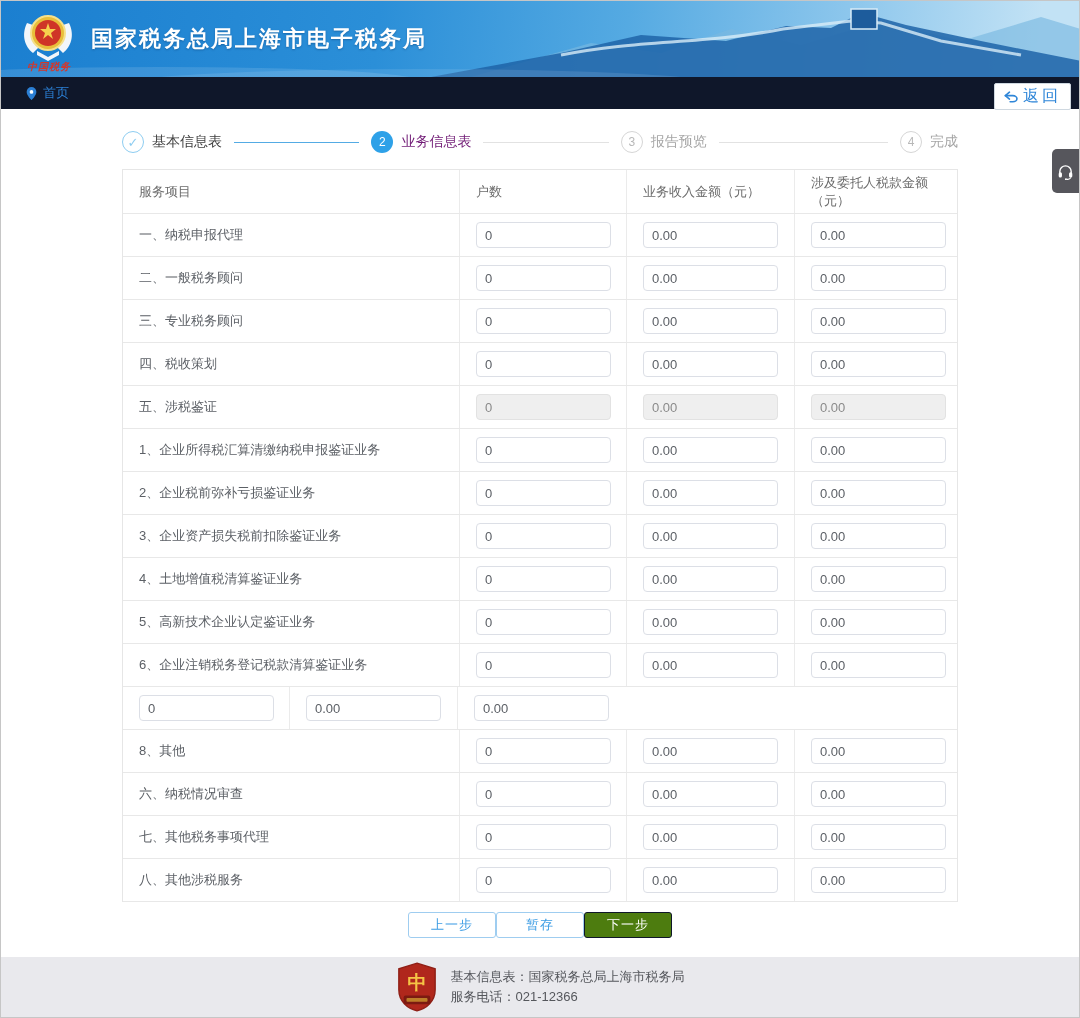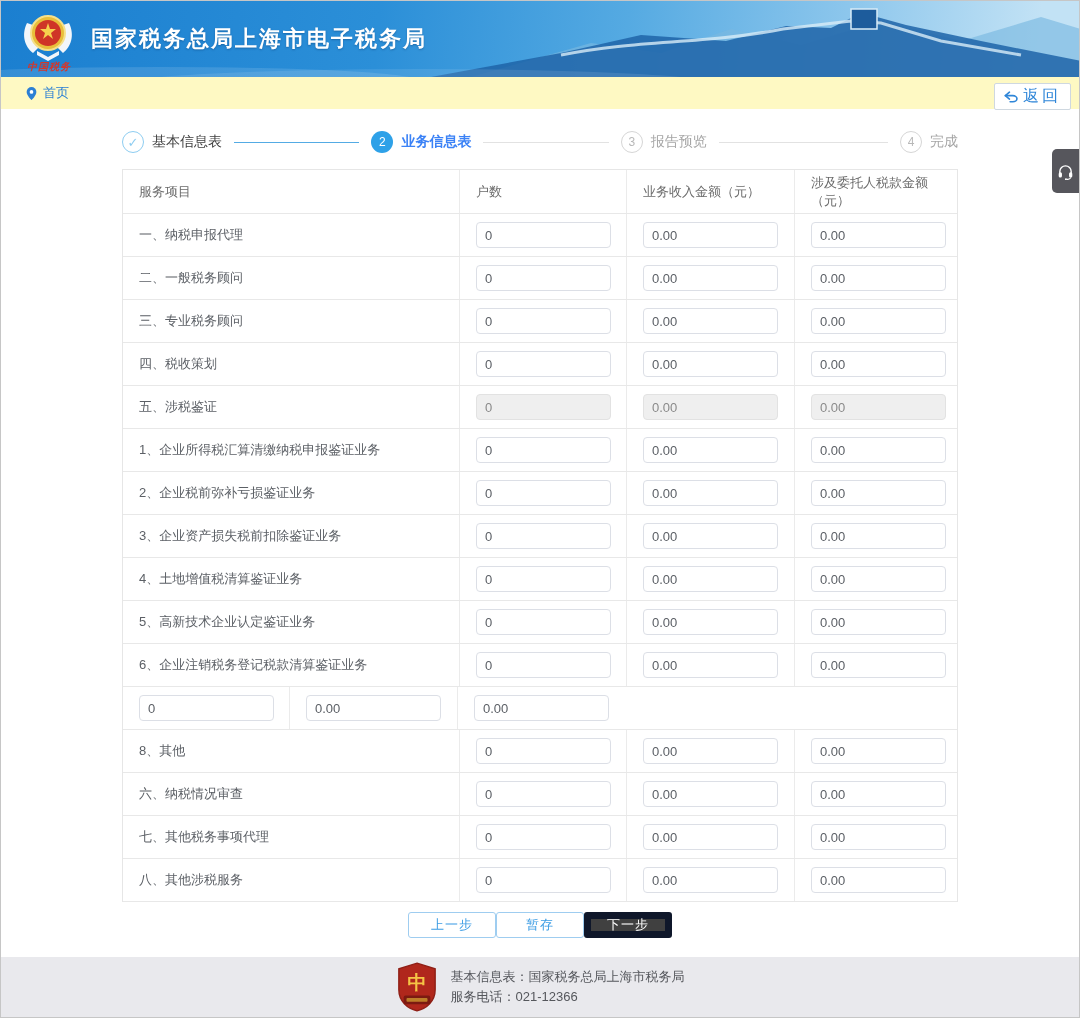--- a/index.html
+++ b/index.html
@@ -17,21 +17,21 @@
   }
   .banner svg.scene { position:absolute; inset:0; }
   .banner-inner { position:absolute; inset:0; display:flex; align-items:center; padding-left:18px; }
   .emblem { width:58px; height:64px; position:relative; flex:0 0 auto; margin-top:4px; }
   .banner-title {
     color:#ffffff; font-size:22px; font-weight:bold; margin-left:14px;
     letter-spacing:2px; text-shadow:0 1px 2px rgba(0,40,90,.35);
   }
 
   
-  .crumbbar { position:relative; height:32px; background:#fef9c3; display:flex; align-items:center; padding:0 16px 0 24px;text-align:center; }
+  .crumbbar { position:relative; height:32px; background:#0f172a; display:flex; align-items:center; padding:0 16px 0 24px;text-align:center; }
   .home-link { display:flex; align-items:center; gap:5px; color:#2b7fd4; font-size:13px; cursor:pointer; }
   .back-btn {
     position:absolute; right:8px; top:6px; display:flex; align-items:center; gap:4px;
     background:#fff; border:1px solid #cfd8e0; border-radius:2px; padding:2px 9px;
     color:#2f86d8; font-size:16px; letter-spacing:3px; cursor:pointer;
   }
 
   
   .service-float {
     position:absolute; right:0; top:148px; width:27px; height:44px;
@@ -47,21 +47,21 @@
   .step { display:flex; align-items:center; gap:8px; flex:0 0 auto; }
   .step-circle {
     width:22px; height:22px; border-radius:50%; display:flex; align-items:center; justify-content:center;
     font-size:12px; background:#fff;
   }
   .step.done .step-circle { border:1px solid #8ecdf1; color:#8ecdf1; font-size:13px; }
   .step.active .step-circle { background:#2ea1e8; color:#fff; border:none; }
   .step.pending .step-circle { border:1px solid #d6d6d6; color:#b8b8b8; }
   .step-label { font-size:14px; }
   .step.done .step-label { color:#404040; }
-  .step.active .step-label { color:#3b82f6; font-weight:bold;text-align:right; }
+  .step.active .step-label { color:#701a75; font-weight:normal;text-align:right; }
   .step.pending .step-label { color:#a6a6a6; }
   .step-line { height:1px; flex:1 1 auto; margin:0 12px; }
   .step-line.blue { background:#54abe4; }
   .step-line.grey { background:#e2e2e2; }
 
   
   .svc-table { border:1px solid #e6e6e6; border-bottom:none; }
   .trow { display:flex; border-bottom:1px solid #e8e8e8; height:43px; align-items:flex-end; }
   .trow.head { height:44px; }
   .cell { height:100%; display:flex; align-items:center; border-right:1px solid #ebebeb; padding-left:16px; }
@@ -80,21 +80,21 @@
   .cell input:disabled { background:#efefef; border-color:#e2e2e2; color:#8a8a8a; }
 
   
   .actions { display:flex; justify-content:center; margin-top:10px; }
   .btn {
     min-width:88px; height:26px; font-size:13px; border-radius:3px; cursor:pointer;
     display:flex; align-items:center; justify-content:center; letter-spacing:1px;
     font-family:"Liberation Sans","DejaVu Sans",sans-serif;
   }
   .btn.ghost { background:#fff; border:1px solid #9fcdf0; color:#3d9de4; }
-  .btn.primary { background:#404040; border:7px solid #0f172a; color:#fff; }
+  .btn.primary { background:#4d7c0f; border:1px solid #0f172a; color:#fff; }
 
   
   .footer {
     position:absolute; left:0; right:0; bottom:0; height:60px; background:#e9e9ed;
     display:flex; align-items:center; justify-content:center; gap:13px;
   }
   .footer-text { font-size:13px; color:#55575c; line-height:20px; }
 </style>
 </head>
 <body>

